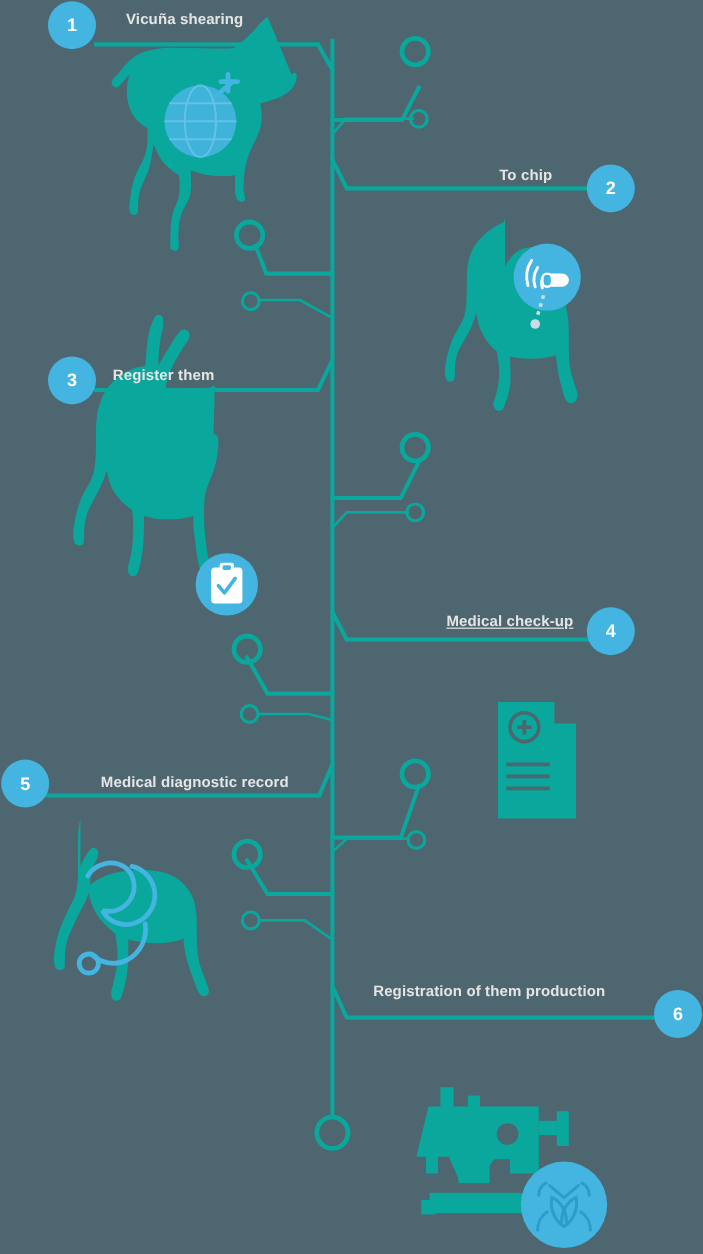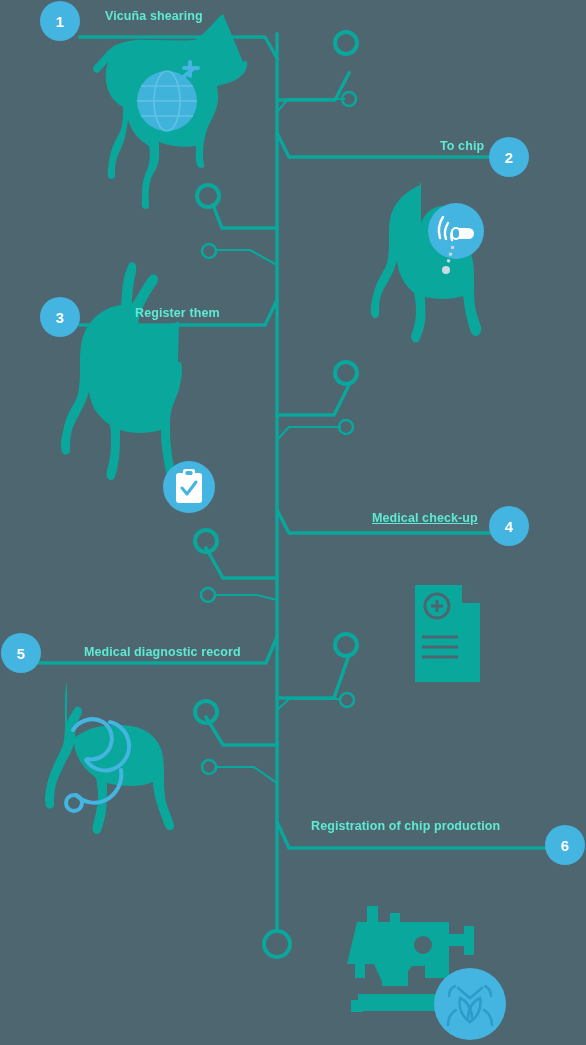--- a/index.html
+++ b/index.html
@@ -31,21 +31,21 @@
     font-size: 15px;
     font-weight: bold;
     display: flex;
     align-items: center;
     justify-content: center;
     line-height: 1;
     z-index: 6;
   }
   .steplabel {
     position: absolute;
-    color: #5eead4;
+    color: #e5e5e5;
     font-size: 12.5px;
     font-weight: bold;
     letter-spacing: 0.1px;
     white-space: nowrap;
     z-index: 5;
   }
 </style>
 </head>
 <body>
 
@@ -257,19 +257,19 @@
     <span>4</span>
   </div>
   <div class="badge" style="left:1px; top:633px;">
     <span>5</span>
   </div>
   <div class="badge" style="left:545px; top:825px;">
     <span>6</span>
   </div>
 
   <div class="steplabel" style="left:105px; top:9px;">Vicuña shearing</div>
-  <div class="steplabel" style="left:440px; top:139px;">To chip</div>
-  <div class="steplabel" style="left:94px; top:306px;margin-left:41px;">Register them</div>
+  <div class="steplabel" style="left:416px; top:139px;">To chip</div>
+  <div class="steplabel" style="left:94px; top:306px;">Register them</div>
   <div class="steplabel" style="left:372px; top:511px;text-decoration:underline;">Medical check-up</div>
   <div class="steplabel" style="left:56px; top:645px;padding-left:28px;">Medical diagnostic record</div>
-  <div class="steplabel" style="left:311px; top:819px;">Registration of chip production</div>
+  <div class="steplabel" style="left:311px; top:819px;">Registration of them production</div>
 
 </div>
 
 </body></html>

